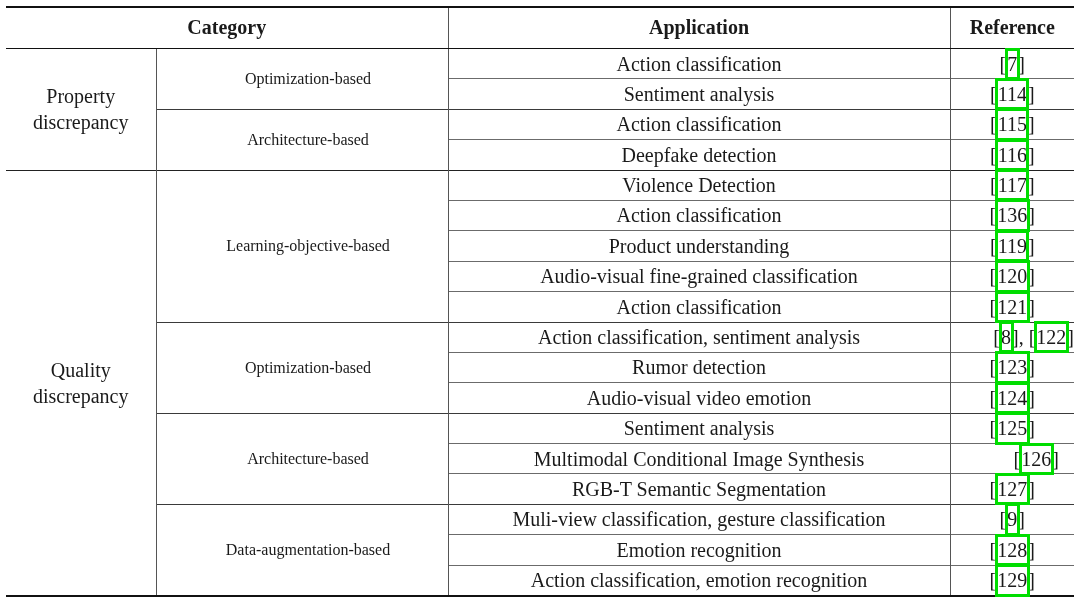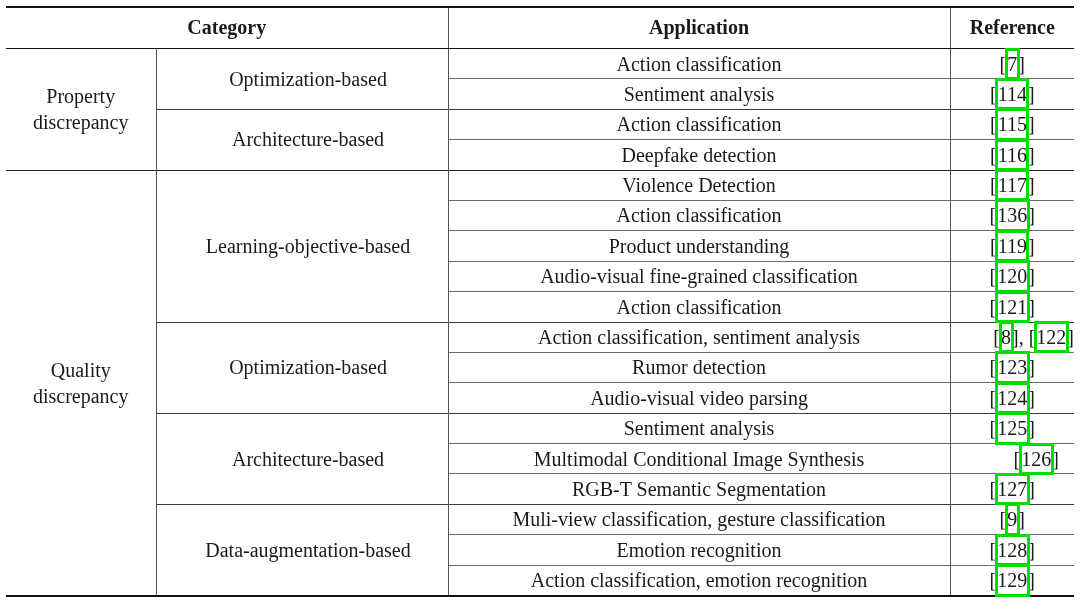--- a/index.html
+++ b/index.html
@@ -37,21 +37,21 @@
     padding-bottom:2px;
     font-family:Liberation Serif, serif;
   }
   thead tr.hdr th{border-top:2.2px solid #111;border-bottom:1.0px solid #111;}
 
   
   .vsep-l{border-left:1.5px solid #555;}
 
   tbody td{height:29.4px;}
   td.cat{font-size:20px;line-height:1.3;margin-top:14px;}
-  td.sub{font-size:20px;padding-left:12px;}
+  td.sub{font-size:16px;padding-left:12px;}
   td.app{font-size:20px;}
   td.ref{font-size:20px;}
 
   .ref-cell{position:relative;white-space:nowrap;}
   .hl{
     position:relative;
     display:inline-block;
     padding:0 1px;
   }
   .hl::after{
@@ -132,21 +132,21 @@
         <tr>
           <td class="sub vsep-l" rowspan="3" style="border-top: 1.6px solid rgb(58, 58, 58);">Optimization-based</td>
           <td class="app vsep-l" style="border-top: 1.6px solid rgb(58, 58, 58);">Action classification, sentiment analysis</td>
           <td class="ref vsep-l ref-cell" style="border-top: 1.6px solid rgb(58, 58, 58); text-align: right;"><span>[</span><span class="hl" style="--hl: #00dd00;">8</span><span>], [</span><span class="hl" style="--hl: #00dd00;">122</span><span>]</span></td>
         </tr>
         <tr>
           <td class="app vsep-l" style="border-top: 1.4px solid rgb(107, 107, 107);">Rumor detection</td>
           <td class="ref vsep-l ref-cell" style="border-top: 1.4px solid rgb(107, 107, 107);"><span>[</span><span class="hl" style="--hl: #00dd00;">123</span><span>]</span></td>
         </tr>
         <tr>
-          <td class="app vsep-l" style="border-top: 1.4px solid rgb(107, 107, 107);">Audio-visual video parsing</td>
+          <td class="app vsep-l" style="border-top: 1.4px solid rgb(107, 107, 107);">Audio-visual video emotion</td>
           <td class="ref vsep-l ref-cell" style="border-top: 1.4px solid rgb(107, 107, 107);"><span>[</span><span class="hl" style="--hl: #00dd00;">124</span><span>]</span></td>
         </tr>
         <tr>
           <td class="sub vsep-l" rowspan="3" style="border-top: 1.6px solid rgb(58, 58, 58);">Architecture-based</td>
           <td class="app vsep-l" style="border-top: 1.6px solid rgb(58, 58, 58);">Sentiment analysis</td>
           <td class="ref vsep-l ref-cell" style="border-top: 1.6px solid rgb(58, 58, 58);"><span>[</span><span class="hl" style="--hl: #00dd00;">125</span><span>]</span></td>
         </tr>
         <tr>
           <td class="app vsep-l" style="border-top: 1.4px solid rgb(107, 107, 107);">Multimodal Conditional Image Synthesis</td>
           <td class="ref vsep-l ref-cell" style="border-top: 1.4px solid rgb(107, 107, 107); padding-left: 48px;"><span>[</span><span class="hl" style="--hl: #00dd00;">126</span><span>]</span></td>

